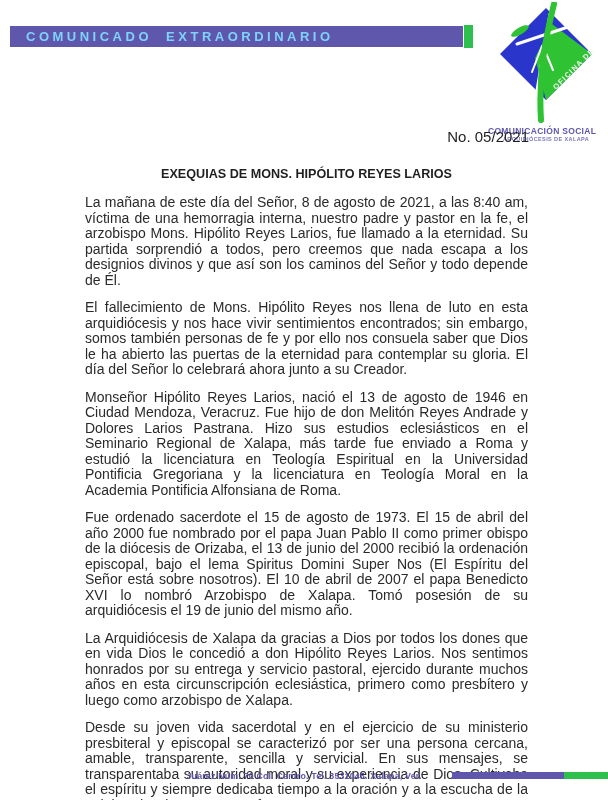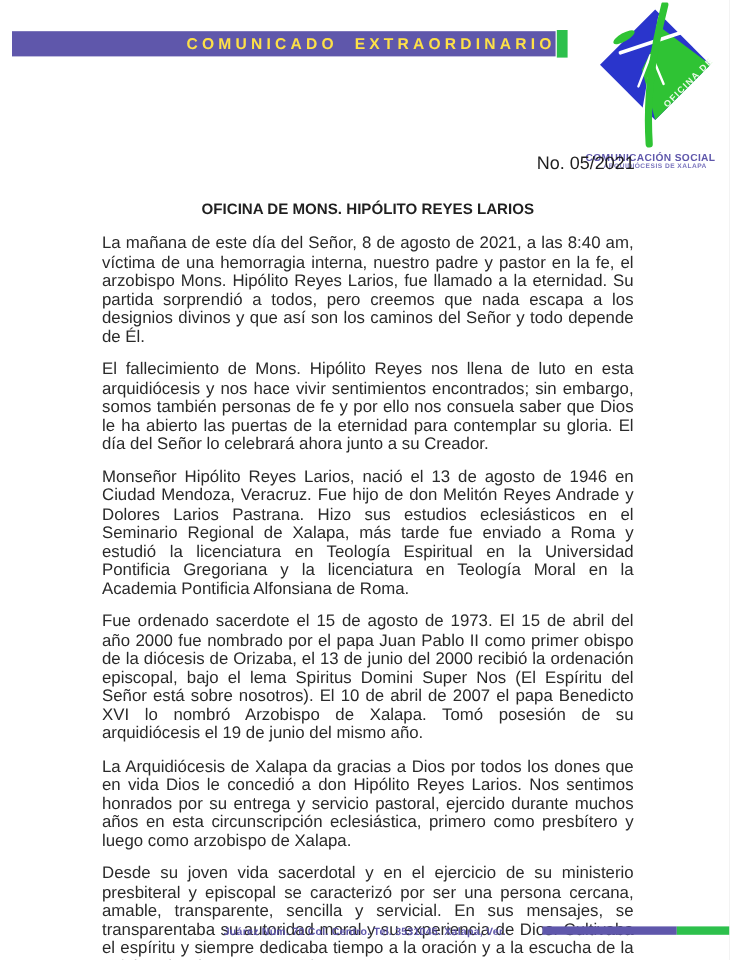--- a/index.html
+++ b/index.html
@@ -16,29 +16,28 @@
 
   
   .banner {
     position: absolute;
     left: 10px; top: 26px;
     width: 453px; height: 21px;
     background: #5f57ab;
   }
   .banner-label {
     display: block;
-    padding-left: 26px;
+    padding-left: 16px;
     line-height: 21px;
     font-size: 13px;
     font-weight: bold;
     letter-spacing: 3.5px;
     word-spacing: 7px;
-    color: #fde047;
+    color: #7dd3fc;
     white-space: nowrap;
-    text-align: right;
   }
   .banner-cap {
     position: absolute;
     left: 464px; top: 25px;
     width: 9px; height: 23px;
     background: #2dc04c;
   }
 
   
   .logo-wrap {
@@ -153,21 +152,21 @@
       <text transform="translate(66,88) rotate(-45)" font-size="7.5" font-weight="bold" letter-spacing="1.2" fill="#eafbe7" font-family="Liberation Sans, sans-serif">OFICINA DE</text>
     </svg>
     <div class="org-name">COMUNICACIÓN SOCIAL</div>
     <div class="org-subtitle">ARQUIDIÓCESIS DE XALAPA</div>
   </div>
 
   <div class="meta">
     <div>No. 05/2021</div>
   </div>
 
-  <div class="doc-title">OFICINA DE MONS. HIPÓLITO REYES LARIOS</div>
+  <div class="doc-title">EXEQUIAS DE MONS. HIPÓLITO REYES LARIOS</div>
 
   <div class="body-text">
     <p>La mañana de este día del Señor, 8 de agosto de 2021, a las 8:40 am, víctima de una hemorragia interna, nuestro padre y pastor en la fe, el arzobispo Mons. Hipólito Reyes Larios, fue llamado a la eternidad. Su partida sorprendió a todos, pero creemos que nada escapa a los designios divinos y que así son los caminos del Señor y todo depende de Él.</p>
     <p>El fallecimiento de Mons. Hipólito Reyes nos llena de luto en esta arquidiócesis y nos hace vivir sentimientos encontrados; sin embargo, somos también personas de fe y por ello nos consuela saber que Dios le ha abierto las puertas de la eternidad para contemplar su gloria. El día del Señor lo celebrará ahora junto a su Creador.</p>
     <p>Monseñor Hipólito Reyes Larios, nació el 13 de agosto de 1946 en Ciudad Mendoza, Veracruz. Fue hijo de don Melitón Reyes Andrade y Dolores Larios Pastrana. Hizo sus estudios eclesiásticos en el Seminario Regional de Xalapa, más tarde fue enviado a Roma y estudió la licenciatura en Teología Espiritual en la Universidad Pontificia Gregoriana y la licenciatura en Teología Moral en la Academia Pontificia Alfonsiana de Roma.</p>
     <p>Fue ordenado sacerdote el 15 de agosto de 1973. El 15 de abril del año 2000 fue nombrado por el papa Juan Pablo II como primer obispo de la diócesis de Orizaba, el 13 de junio del 2000 recibió la ordenación episcopal, bajo el lema Spiritus Domini Super Nos (El Espíritu del Señor está sobre nosotros). El 10 de abril de 2007 el papa Benedicto XVI lo nombró Arzobispo de Xalapa. Tomó posesión de su arquidiócesis el 19 de junio del mismo año.</p>
     <p>La Arquidiócesis de Xalapa da gracias a Dios por todos los dones que en vida Dios le concedió a don Hipólito Reyes Larios. Nos sentimos honrados por su entrega y servicio pastoral, ejercido durante muchos años en esta circunscripción eclesiástica, primero como presbítero y luego como arzobispo de Xalapa.</p>
     <p>Desde su joven vida sacerdotal y en el ejercicio de su ministerio presbiteral y episcopal se caracterizó por ser una persona cercana, amable, transparente, sencilla y servicial. En sus mensajes, se transparentaba su autoridad moral y su experiencia de Dios. Cultivaba el espíritu y siempre dedicaba tiempo a la oración y a la escucha de la palabra de Dios para sacar fuerzas para su</p>
   </div>
 

